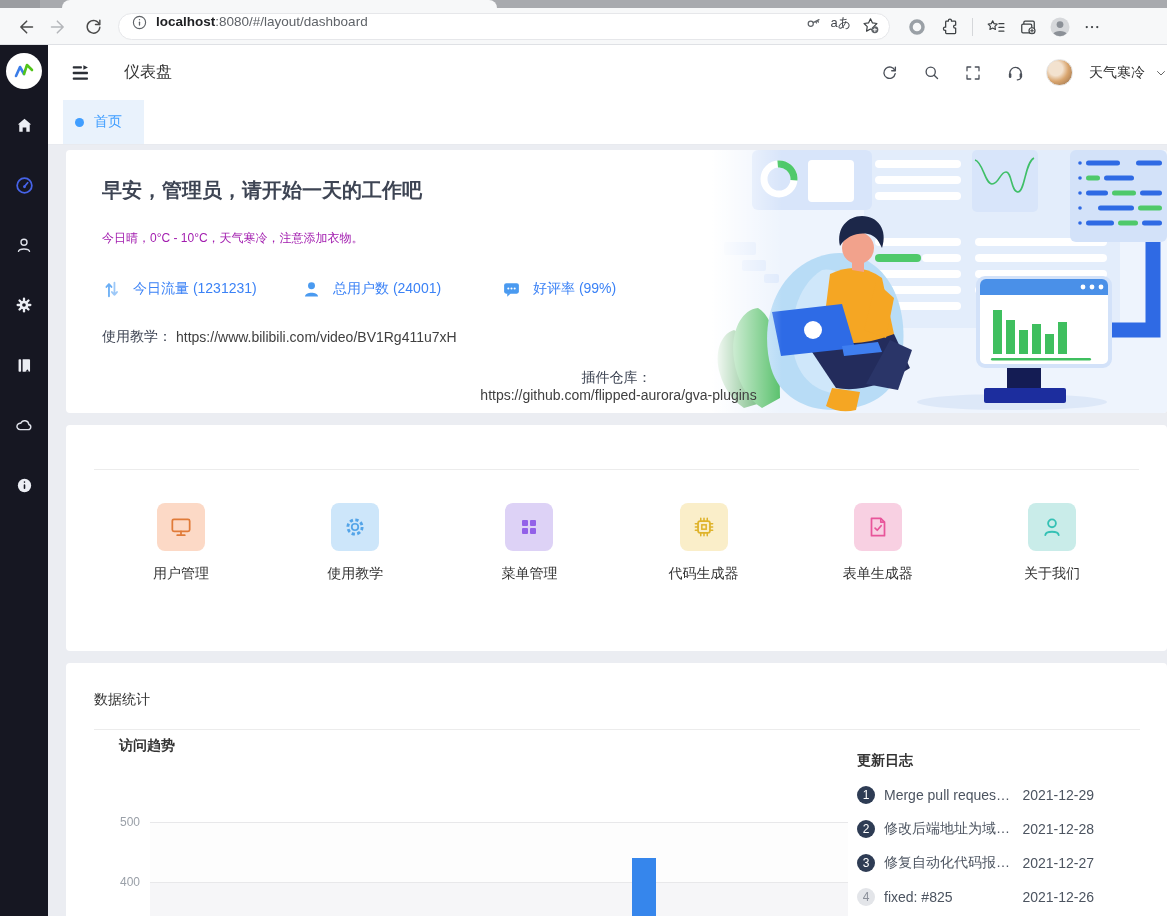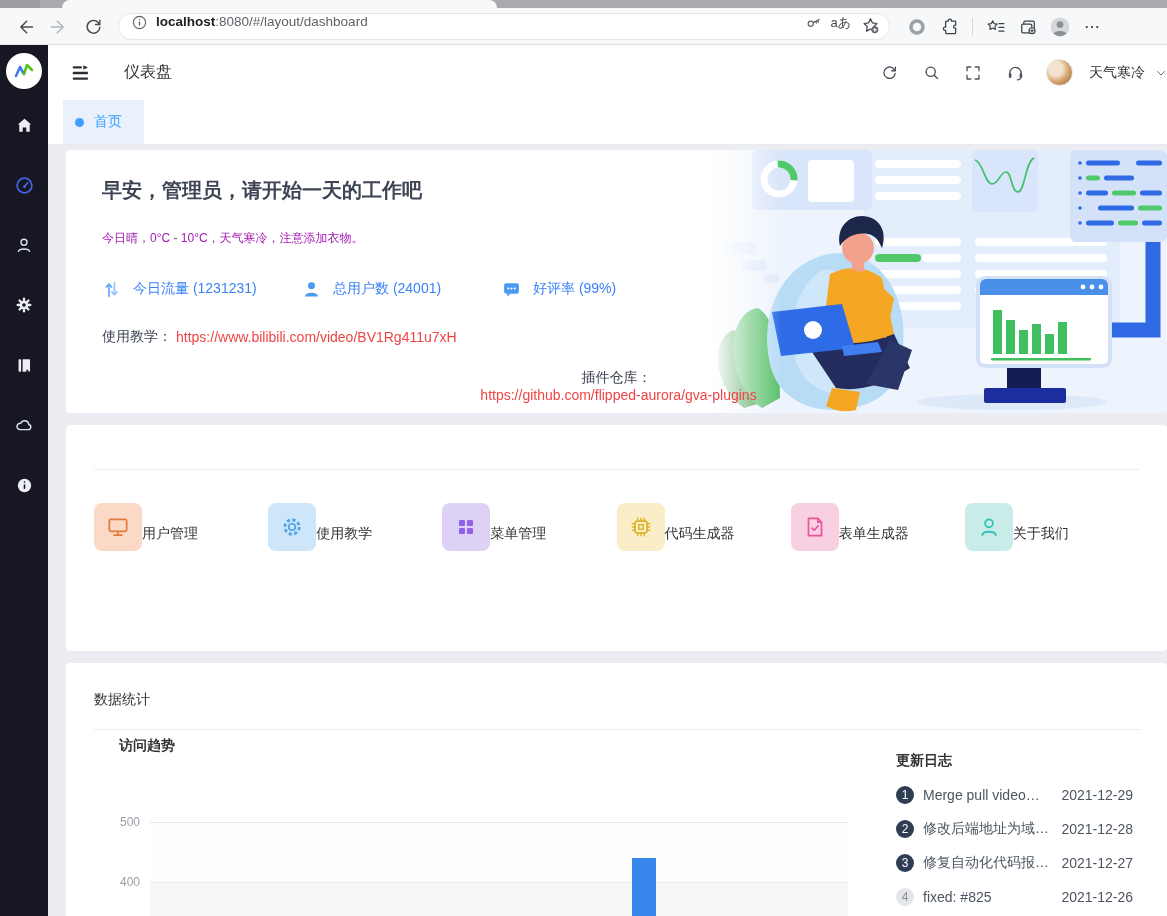--- a/index.html
+++ b/index.html
@@ -48,41 +48,41 @@
   
   .content { flex:1; overflow:hidden; padding:5px 0 0 18px; background:#ebedf2; }
   .card { background:#fff; border-radius:4px; margin-bottom:12px; position:relative; }
   .card1 { height:263px; padding:26px 36px; overflow:hidden; }
   .welcome-title { font-size:20px; font-weight:700; color:#3d4453; line-height:28px; position:relative; z-index:2; }
   .welcome-sub { font-size:12px; color:#a21caf; margin-top:26px; position:relative; z-index:2; }
   .stat-row { display:flex; margin-top:33px; position:relative; z-index:2; }
   .stat { width:200px; display:flex; align-items:flex-start; gap:12px; font-size:14px; color:#3b82f6; }
   .link-row { margin-top:29px; font-size:14px; color:#3d4453; position:relative; z-index:2; display:flex; align-items:center; }
   .link-row + .link-row { margin-top:23px;flex-direction:column; }
-  .link-row a { color:#ef4444; text-decoration:none; margin-left:4px; }
+  .link-row a { color:#404040; text-decoration:none; margin-left:4px; }
   .hero { position:absolute; right:0; top:0; width:455px; height:263px; z-index:1; }
 
   .card2 { height:226px; padding:24px 28px 0; }
   .card-head { font-size:14px; color:#333; }
   .divider { border-top:1px solid #ececec; margin-top:20px; }
   .quick-grid { display:flex; margin-top:33px; }
-  .quick-item { flex:1; display:flex; flex-direction:row; align-items:center; cursor:pointer; }
+  .quick-item { flex:1; display:flex; flex-direction:column; align-items:center; cursor:pointer; }
   .tile { width:48px; height:48px; border-radius:8px; display:flex; align-items:center; justify-content:center; }
   .quick-label { font-size:14px; color:#333; margin-top:14px; }
 
   .card3 { height:420px; padding:28px 0 0; margin-bottom:0; }
   .card3 .card-head { padding:0 28px; }
   .card3 .divider { margin-left:28px; margin-right:27px; }
   .chart-wrap { position:relative; height:360px; }
   .chart-title { position:absolute; left:53px; top:7px; font-size:14px; font-weight:700; color:#333; }
   .ytick { position:absolute; width:34px; text-align:right; font-size:12px; color:#9aa0a8; }
   .gridline { position:absolute; left:84px; width:698px; border-top:1px solid #e8e8ea; }
   .splitband { position:absolute; left:84px; width:698px; }
   .trend-bar { position:absolute; left:566px; width:24px; height:220px; background:#3686ec; }
-  .changelog { position:absolute; left:830px; top:22px; width:237px; }
+  .changelog { position:absolute; left:791px; top:22px; width:237px; }
   .changelog-title { font-size:14px; font-weight:700; color:#333; }
   .log-row { display:flex; align-items:center; margin-top:16px; height:18px; }
   .rank { width:18px; height:18px; border-radius:50%; background:#2e3c54; color:#fff; font-size:12px; display:flex; align-items:center; justify-content:center; flex:none; }
   .rank.muted { background:#e3e5e9; color:#8a8f99; }
   .log-text { font-size:14px; color:#4c5460; margin-left:9px; flex:1; white-space:nowrap; overflow:hidden; }
   .log-date { font-size:14px; color:#4c5460; margin-left:8px; }
   svg { display:block; }
 </style>
 </head>
 <body>
@@ -511,21 +511,21 @@
             <div class="splitband" style="top:152px;height:210px;background:#f6f6f8;"></div>
             <span class="ytick" style="left:40px;top:85px;">500</span>
             <div class="gridline" style="top:92px;"></div>
             <span class="ytick" style="left:40px;top:145px;">400</span>
             <div class="gridline" style="top:152px;"></div>
             <div class="trend-bar" style="top: 128px; background: rgb(54, 134, 236);"></div>
             <div class="changelog">
               <div class="changelog-title">更新日志</div>
               <div class="log-row">
                 <span class="rank">1</span>
-                <span class="log-text">Merge pull video…</span>
+                <span class="log-text">Merge pull reques…</span>
                 <span class="log-date">2021-12-29</span>
               </div>
               <div class="log-row">
                 <span class="rank">2</span>
                 <span class="log-text">修改后端地址为域…</span>
                 <span class="log-date">2021-12-28</span>
               </div>
               <div class="log-row">
                 <span class="rank">3</span>
                 <span class="log-text">修复自动化代码报…</span>

